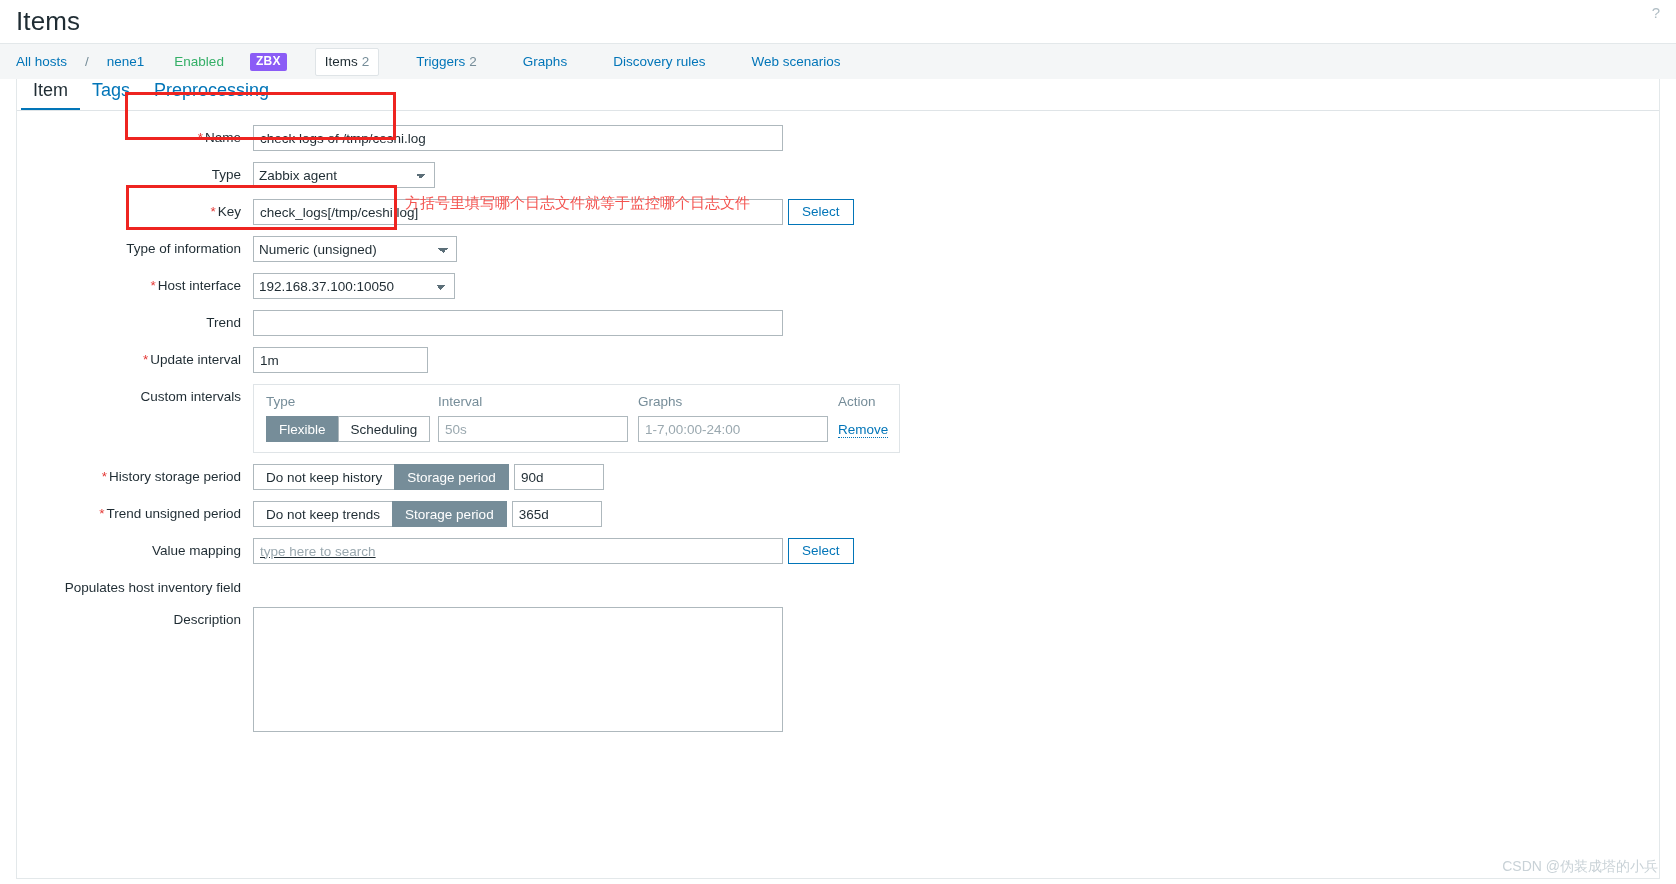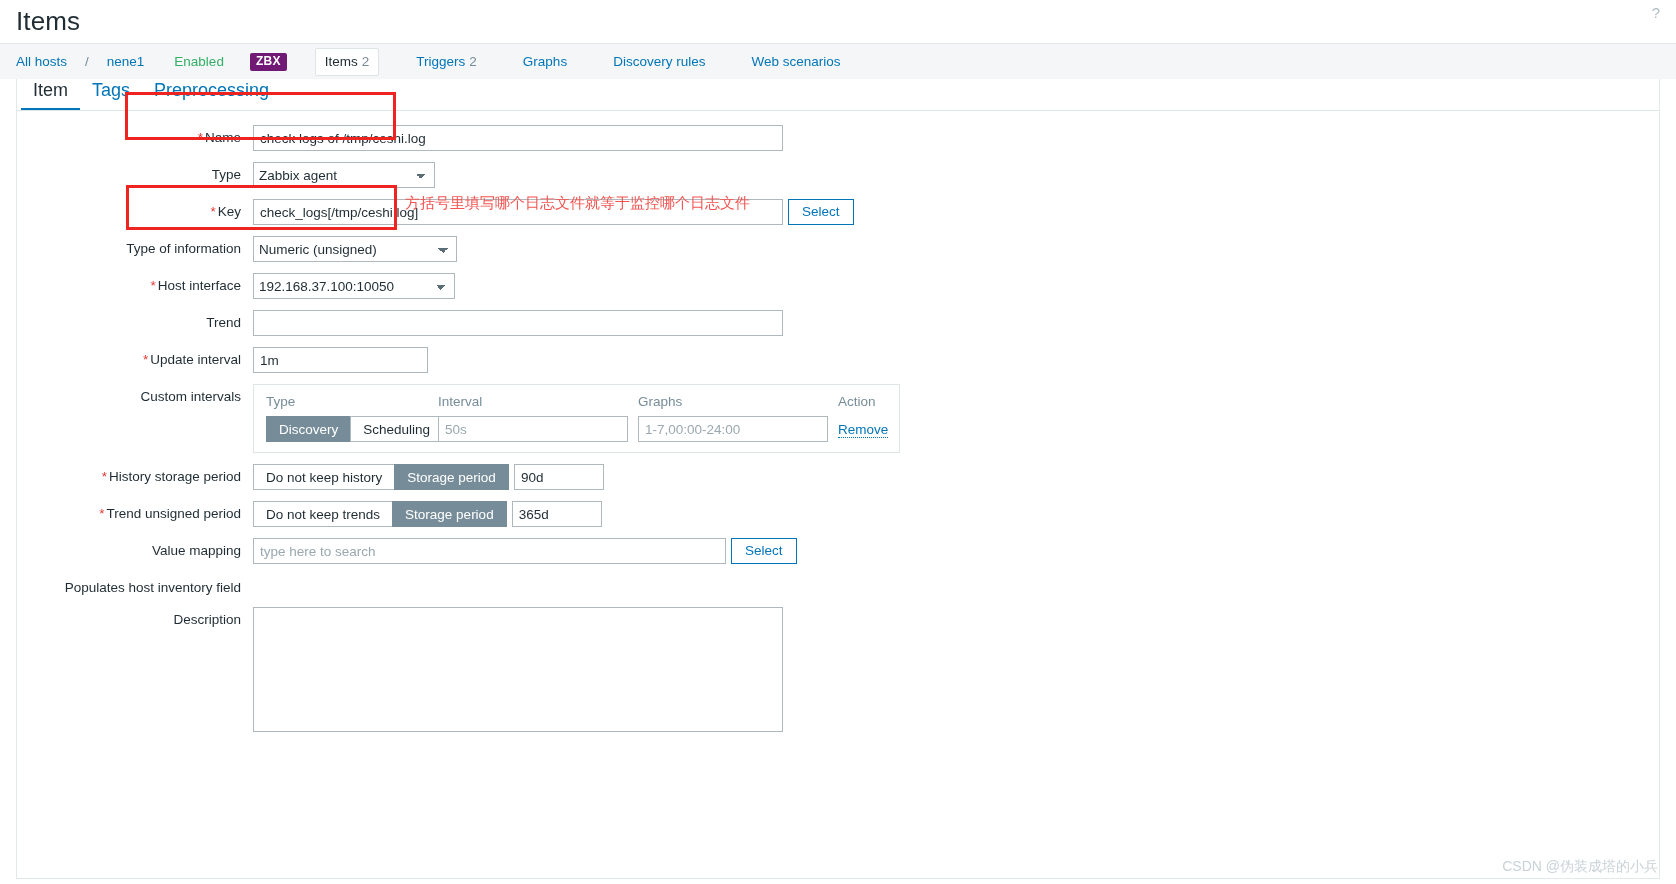--- a/index.html
+++ b/index.html
@@ -55,21 +55,21 @@
   }
   .bc-sep { color: #768d99; margin: 0 6px; }
   .nav-status {
     color: #59db8f;
     color: #34af67;
     margin-left: 18px;
     white-space: nowrap;
   }
   .zbx-badge {
     display: inline-block;
-    background: #701a75;
+    background: #8b5cf6;
     color: #ffffff;
     font-size: 12px;
     font-weight: bold;
     padding: 2px 6px 3px;
     margin-left: 14px;
     line-height: 13px;
     border-radius: 2px;
     letter-spacing: 0.3px;
   }
   .nav-tab {
@@ -344,21 +344,21 @@
       <div class="ci-box">
         <div class="ci-head">
           <div class="c-type">Type</div>
           <div class="c-int">Interval</div>
           <div class="c-per">Graphs</div>
           <div class="c-act">Action</div>
         </div>
         <div class="ci-row">
           <div class="c-type">
             <div class="seg">
-              <span class="on">Discovery</span>
+              <span class="on">Flexible</span>
               <span>Scheduling</span>
             </div>
           </div>
           <div class="c-int">
             <input class="txt" style="width: 190px;" placeholder="50s">
           </div>
           <div class="c-per">
             <input class="txt" style="width: 190px;" placeholder="1-7,00:00-24:00">
           </div>
           <div class="c-act">
@@ -381,21 +381,21 @@
       <div class="lbl"><span class="req">*</span><span>Trend unsigned period</span></div>
       <div class="seg">
         <span>Do not keep trends</span>
         <span class="on">Storage period</span>
       </div>
       <input class="txt" style="width: 90px; margin-left: 5px;" value="365d">
     </div>
 
     <div class="row">
       <div class="lbl">Value mapping</div>
-      <input class="txt" style="width: 473px;" placeholder="type here to search">
+      <input class="txt" style="width: 530px; text-decoration: underline;" placeholder="type here to search">
       <button class="btn-sel">Select</button>
     </div>
 
     <div class="row">
       <div class="lbl">Populates host inventory field</div>
     </div>
 
     <div class="row">
       <div class="lbl">Description</div>
       <textarea class="desc" style=""></textarea>

